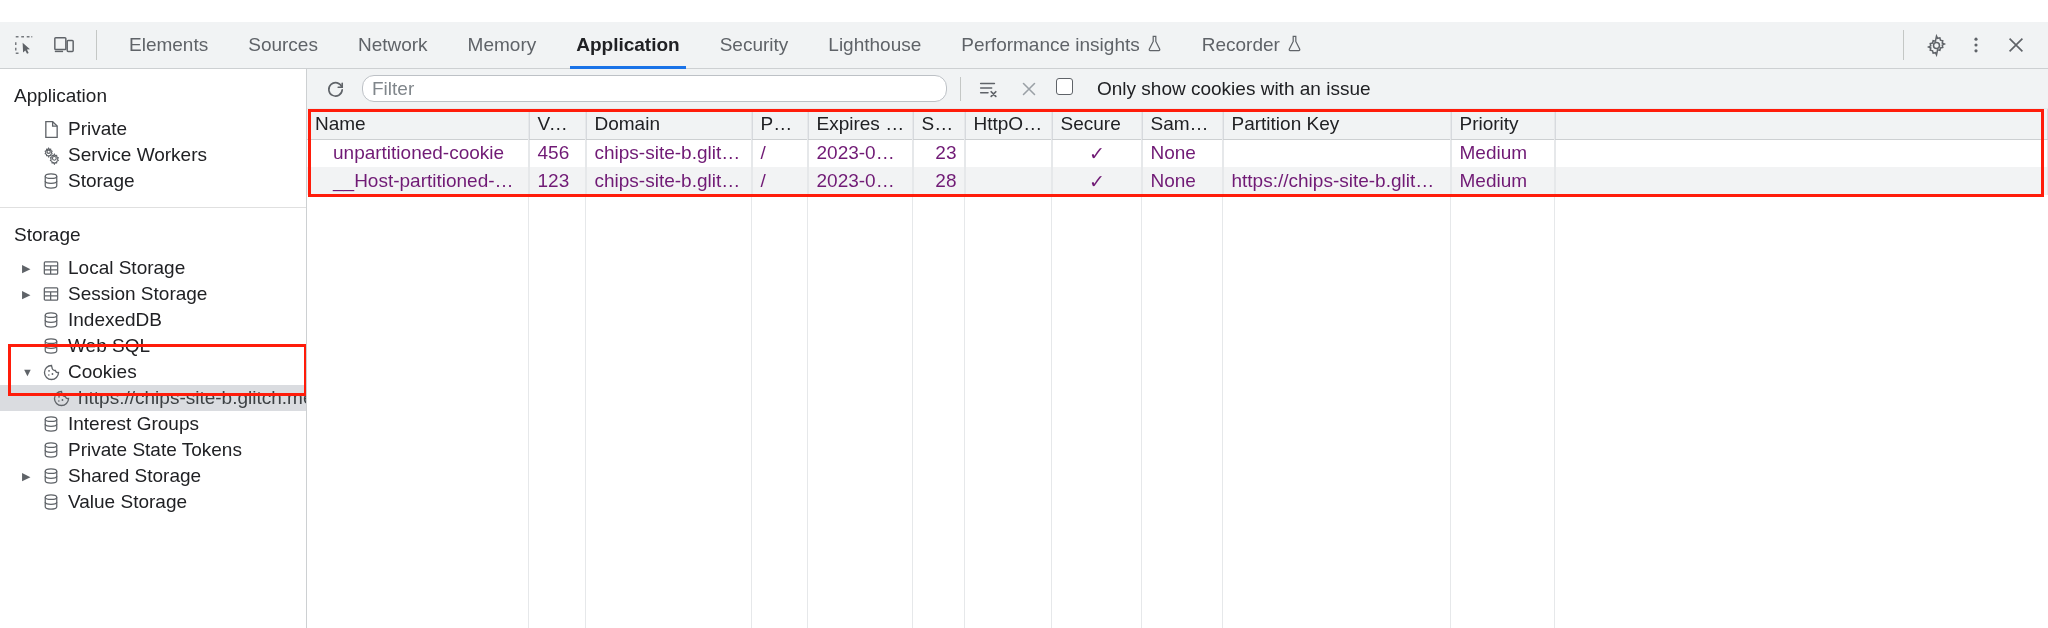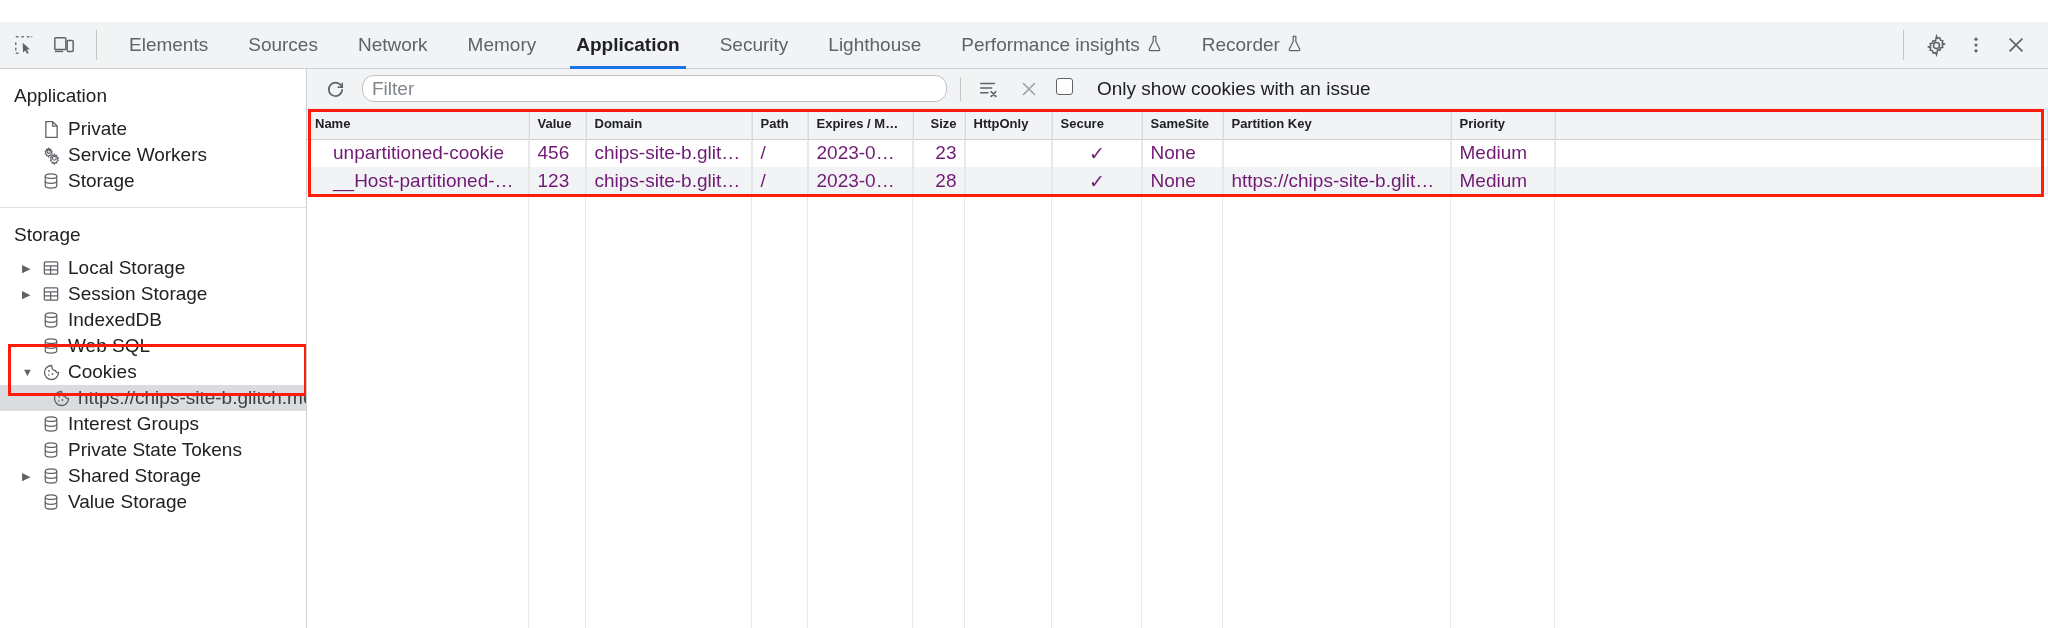--- a/index.html
+++ b/index.html
@@ -244,32 +244,32 @@
     overflow: hidden;
   }
   table.cookies {
     width: 100%;
     border-collapse: collapse;
     table-layout: fixed;
     font-size: 19px;
   }
   table.cookies th {
     background: #f1f3f4;
-    font-weight: bold;
+    font-weight: normal;
     text-align: left;
     color: #202124;
     height: 30px;
     padding: 0 8px;
     border-right: 1px solid #d7dade;
     border-bottom: 1px solid #cdd0d2;
     box-sizing: border-box;
     white-space: nowrap;
     overflow: hidden;
     text-overflow: ellipsis;
-    font-size: 13px;
+    font-size: 19px;
   }
   table.cookies th.num, table.cookies td.num { text-align: right; }
   table.cookies th.ctr, table.cookies td.ctr { text-align: center; }
   table.cookies td {
     height: 28px;
     padding: 0 8px;
     border-right: 1px solid #e6e8ea;
     box-sizing: border-box;
     white-space: nowrap;
     overflow: hidden;

